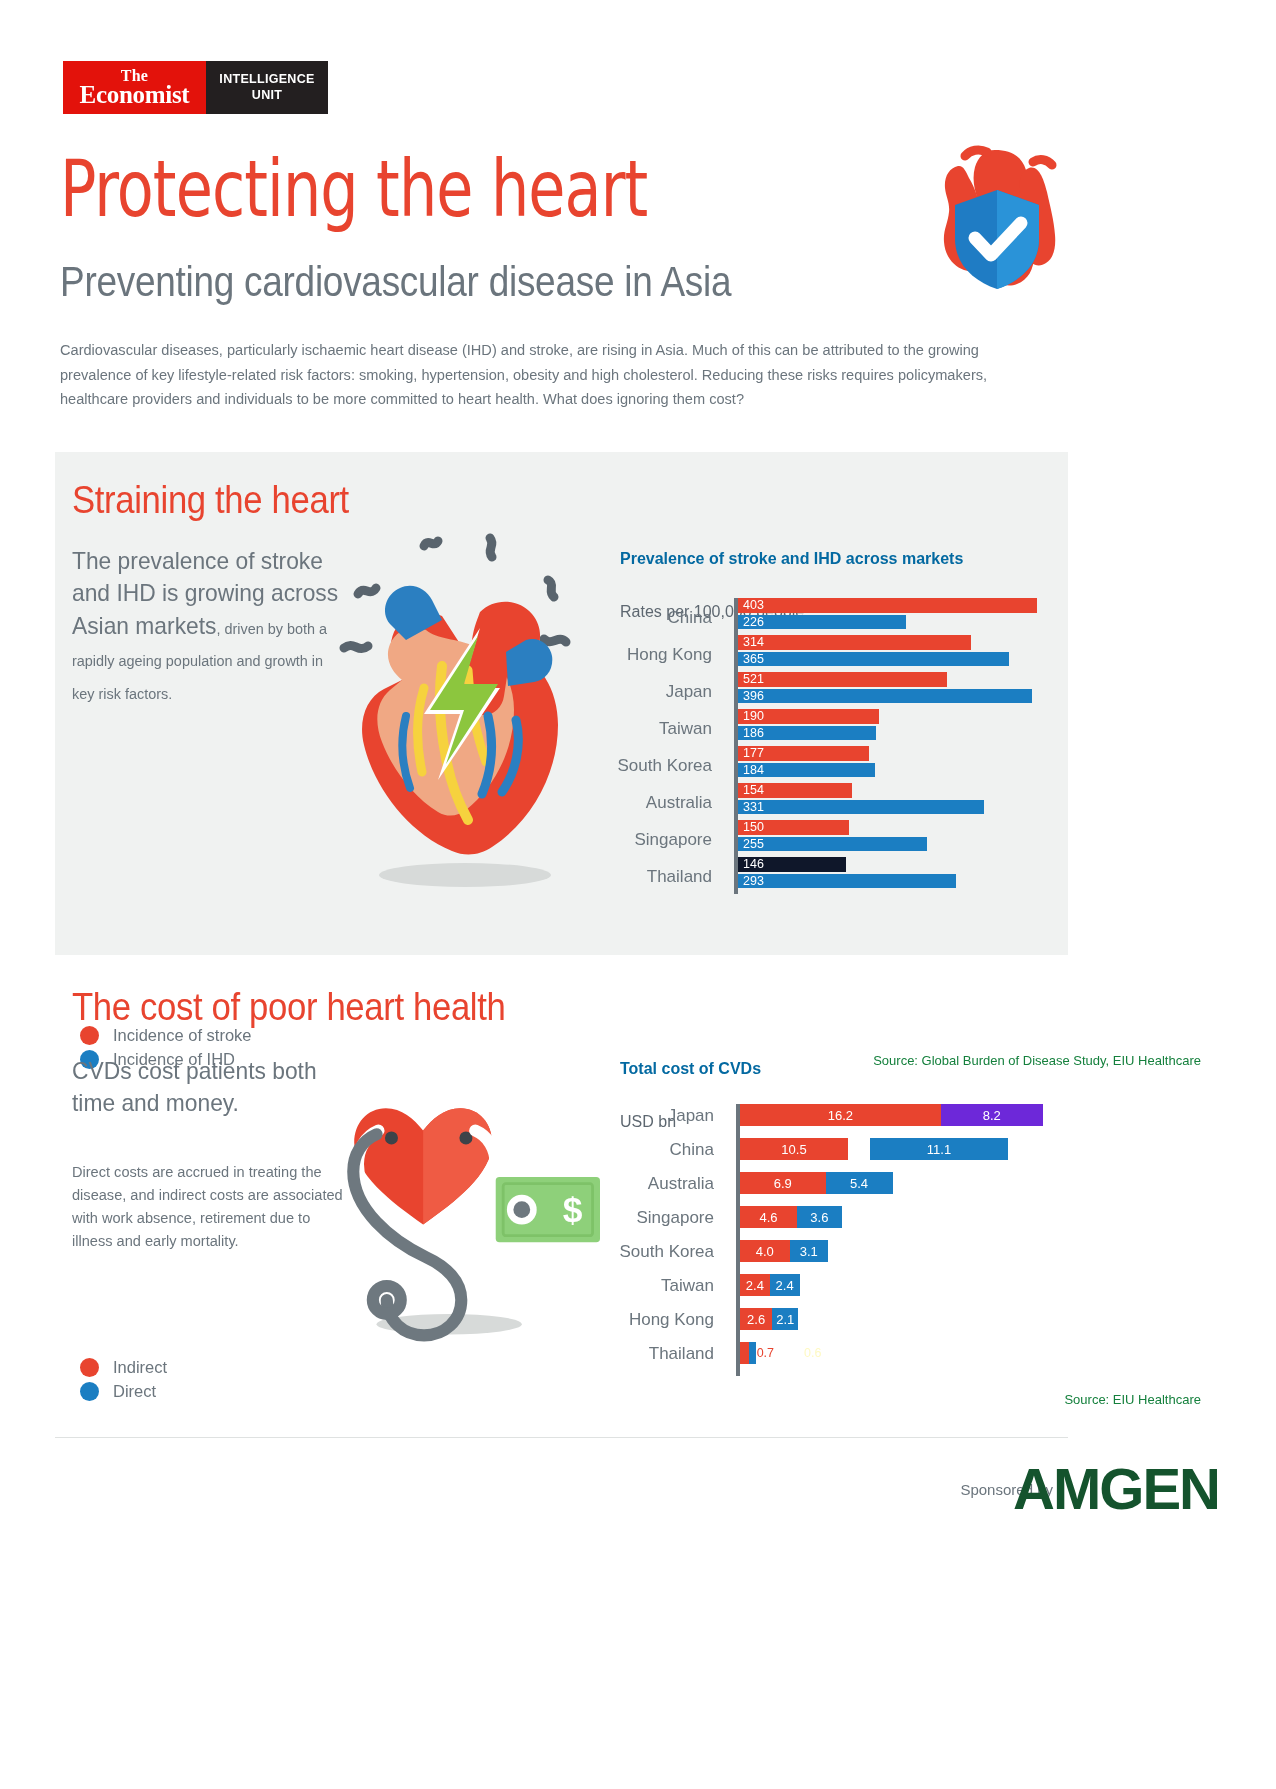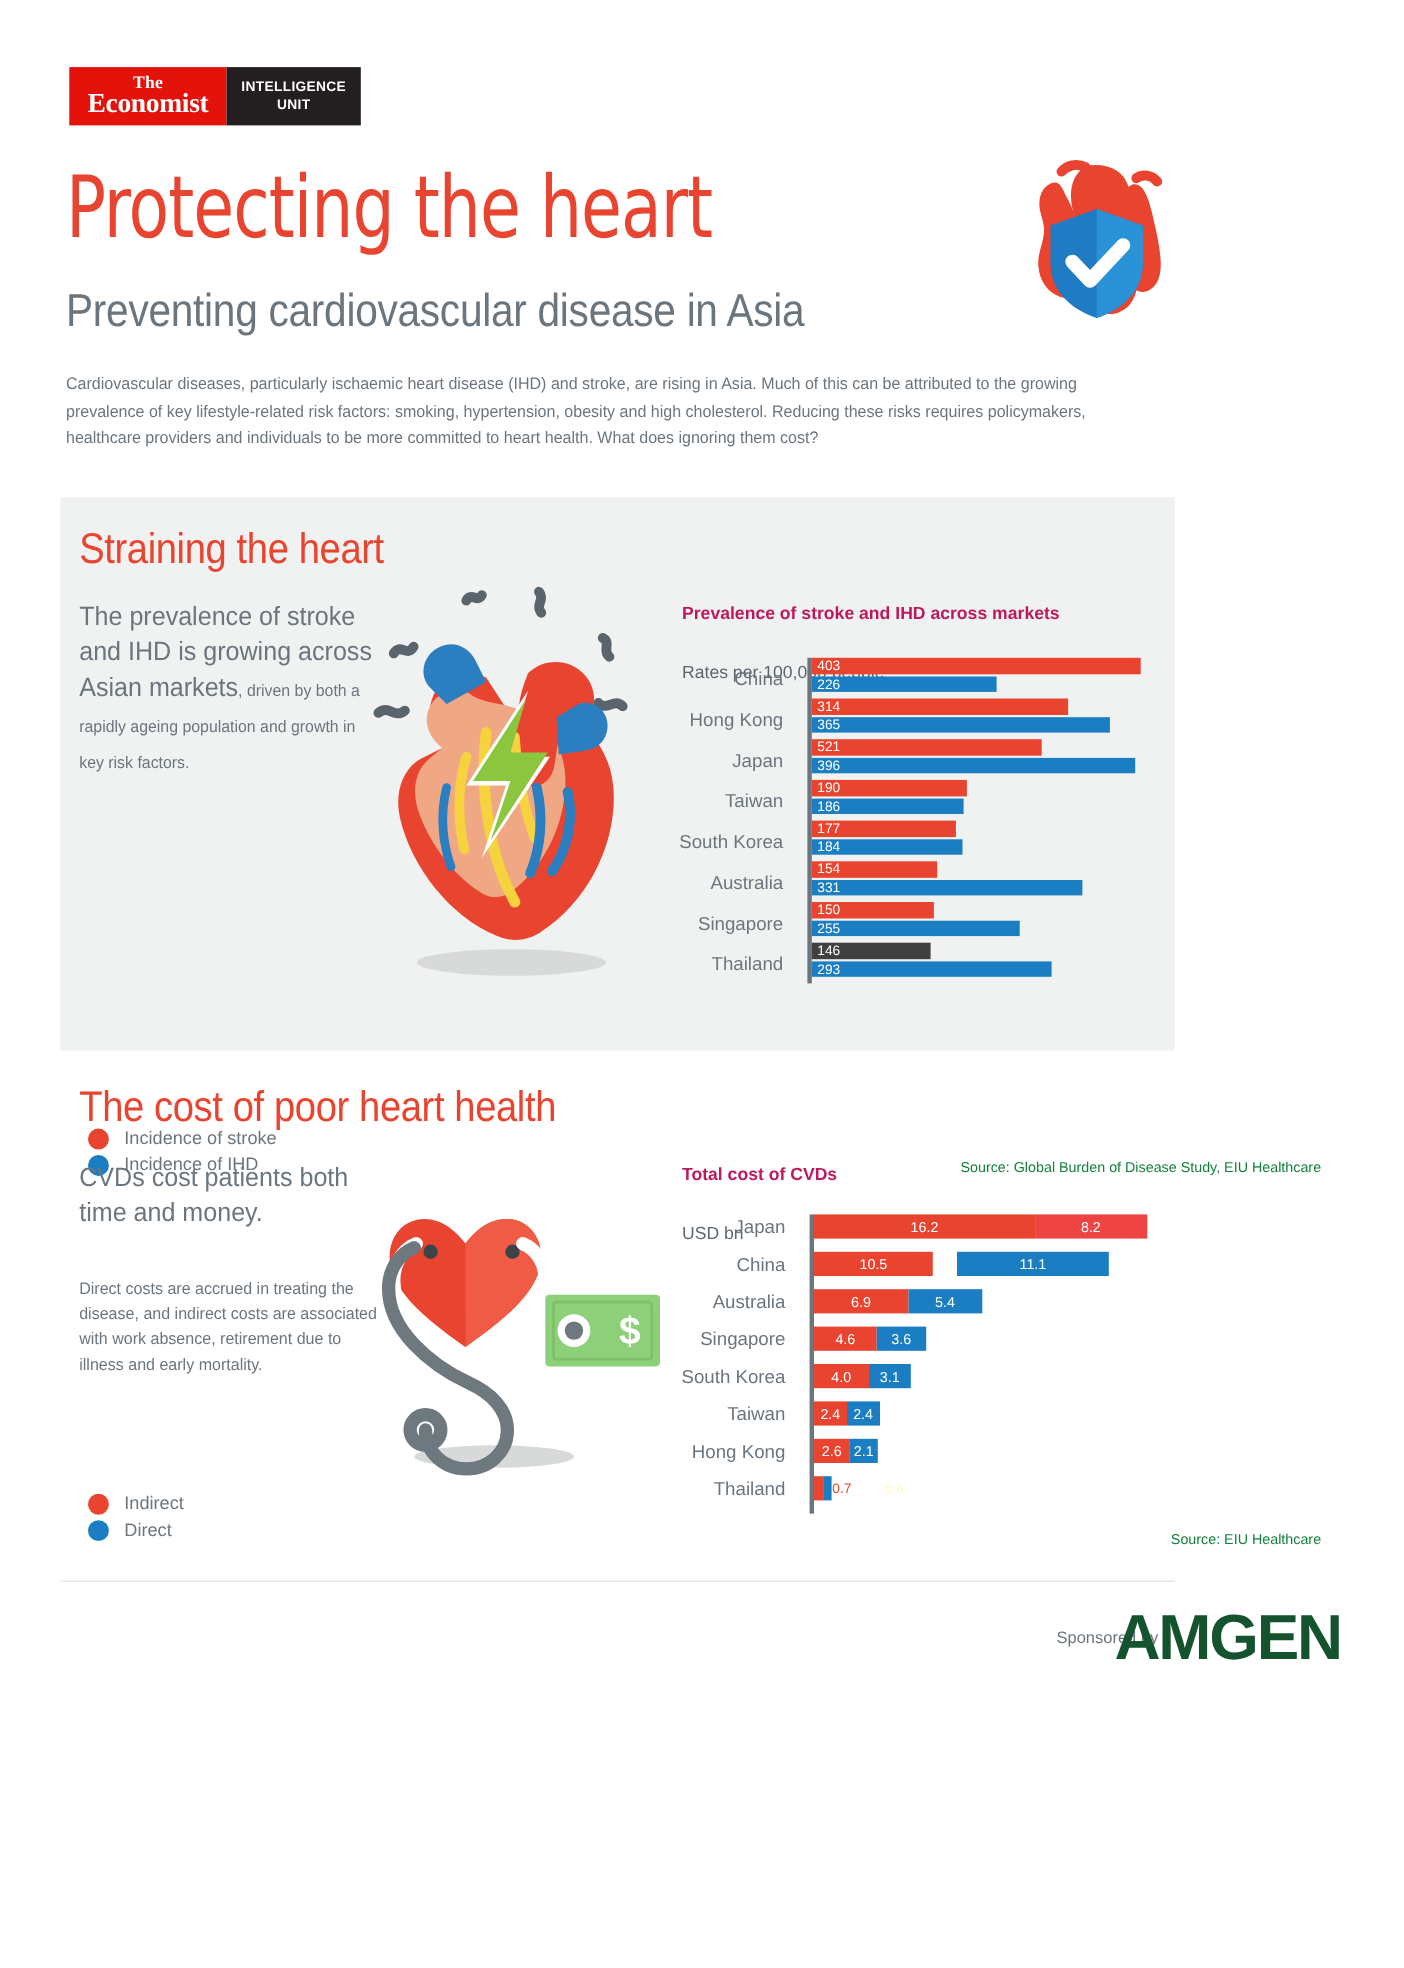--- a/index.html
+++ b/index.html
@@ -74,21 +74,21 @@
     transform: scaleX(0.96); transform-origin: left top;
   }
 
   
   .legend { position: absolute; }
   .legend-row { display: flex; align-items: center; height: 24px; }
   .dot { width: 19px; height: 19px; border-radius: 50%; margin-right: 14px; flex: none; }
   .legend-label { font-size: 16.5px; color: #6b757d; }
 
   
-  .chart-title { position: absolute; font-size: 16px; font-weight: bold; color: #be185d; }
+  .chart-title { position: absolute; font-size: 16px; font-weight: bold; color: #0369a1; }
   .chart-sub   { position: absolute; font-size: 16px; color: #5d6770; margin-top: 32px; }
   .source      { position: absolute; font-size: 13px; color: #15803d; text-align: right; }
 
   .chart { position: absolute; }
   .axis-line { position: absolute; left: 0; top: 0; bottom: 0; width: 4px; background: #6b757d; }
 
   .cat-label {
     position: absolute; right: 100%; margin-right: 22px;
     font-size: 17px; color: #6b757d; white-space: nowrap;
   }
@@ -230,21 +230,21 @@
       <span class="bar-val">331</span>
     </div>
     <div class="cat-label" style="top: 232px;">Singapore</div>
     <div class="bar" style="left: 4px; top: 222px; height: 14.5px; width: 111.429px; background: rgb(232, 68, 47);">
       <span class="bar-val">150</span>
     </div>
     <div class="bar" style="left: 4px; top: 238.5px; height: 14.5px; width: 189.429px; background: rgb(27, 126, 194);">
       <span class="bar-val">255</span>
     </div>
     <div class="cat-label" style="top: 269px;">Thailand</div>
-    <div class="bar" style="left: 4px; top: 259px; height: 14.5px; width: 108.457px; background: #404040; text-align: center;">
+    <div class="bar" style="left: 4px; top: 259px; height: 14.5px; width: 108.457px; background: #0f172a; text-align: center;">
       <span class="bar-val">146</span>
     </div>
     <div class="bar" style="left: 4px; top: 275.5px; height: 14.5px; width: 217.657px; background: rgb(27, 126, 194);">
       <span class="bar-val">293</span>
     </div>
   </div>
 
 <div class="legend" style="left:80px; top:1023px;">
   <div class="legend-row">
     <span class="dot" style="background:#e8442f"></span>
@@ -282,21 +282,21 @@
 
 <div class="chart-title" style="left:620px; top:1060px;">Total cost of CVDs</div>
 <div class="chart-sub" style="left:620px; top:1081px;">USD bn</div>
 
 <div class="chart" id="chart2" style="left:736px; top:1104px; width:316px; height:272px;">
   <div class="axis-line"></div>
 <div class="cat-label" style="top: 2px;">Japan</div>
     <div class="bar" style="left: 4px; top: 0px; height: 22px; width: 200.88px; background: rgb(232, 68, 47); position: absolute;">
       <span class="bar-val center">16.2</span>
     </div>
-    <div class="bar" style="left: 204.88px; top: 0px; height: 22px; width: 101.68px; background: #ef4444; position: absolute;">
+    <div class="bar" style="left: 204.88px; top: 0px; height: 22px; width: 101.68px; background: #6d28d9; position: absolute;">
       <span class="bar-val center">8.2</span>
     </div>
     <div class="cat-label" style="top: 36px;">China</div>
     <div class="bar" style="left: 4px; top: 34px; height: 22px; width: 108px; background: rgb(232, 68, 47); position: absolute;">
       <span class="bar-val center">10.5</span>
     </div>
     <div class="bar" style="left: 134.2px; top: 34px; height: 22px; width: 137.64px; background: rgb(27, 126, 194); position: absolute;">
       <span class="bar-val center">11.1</span>
     </div>
     <div class="cat-label" style="top: 70px;">Australia</div>

